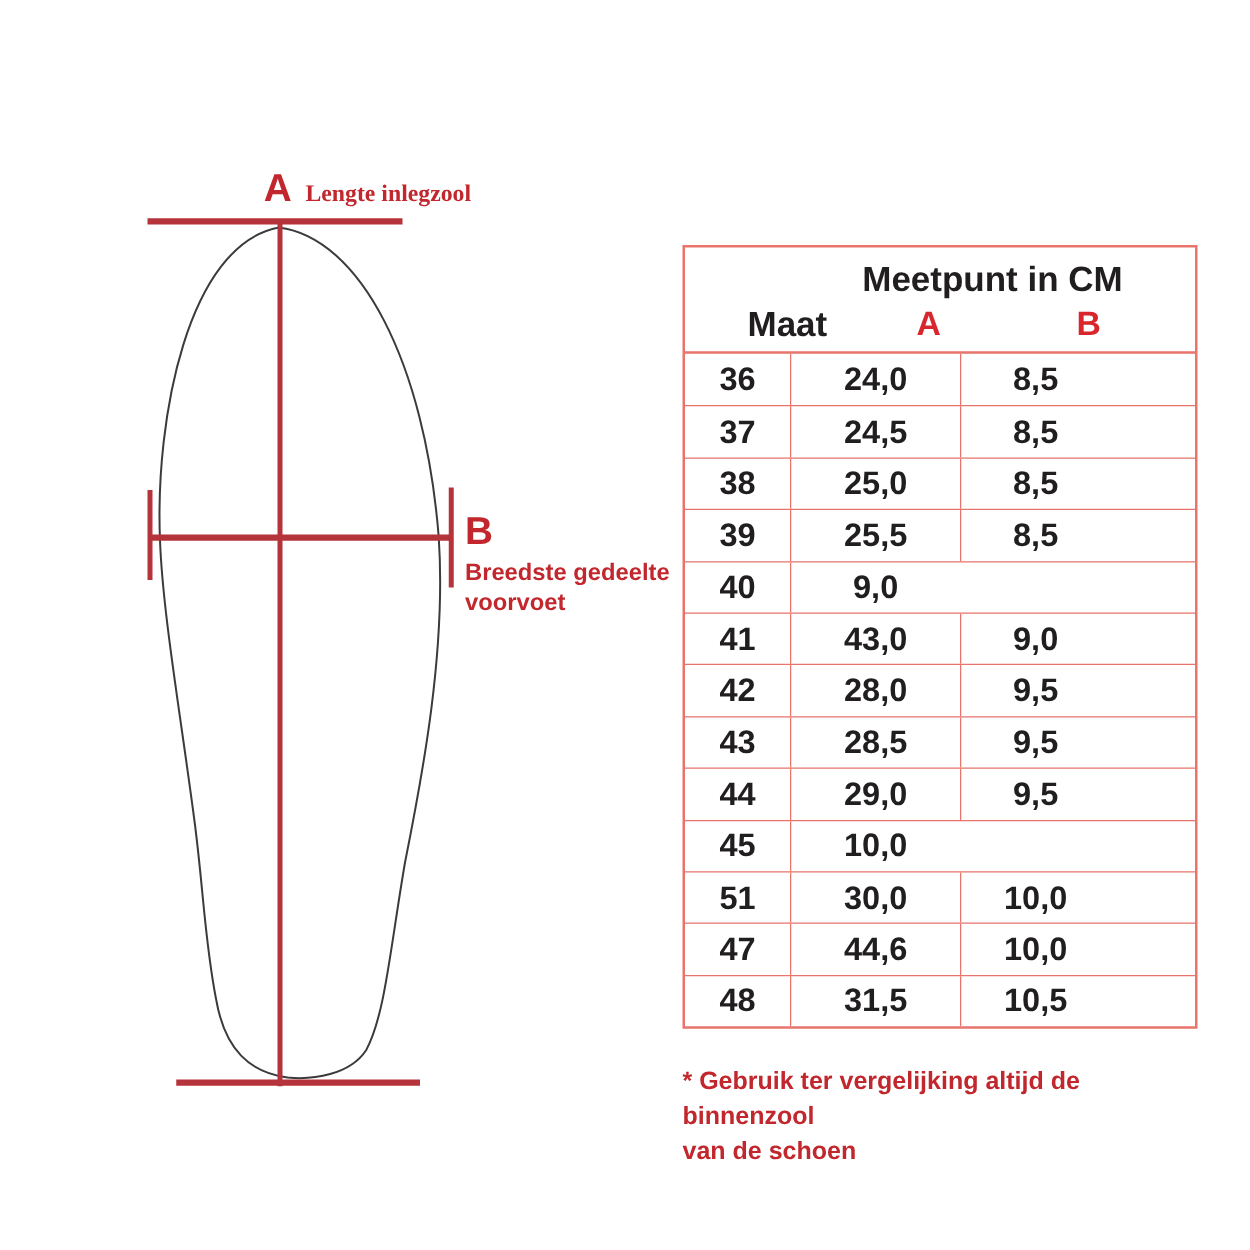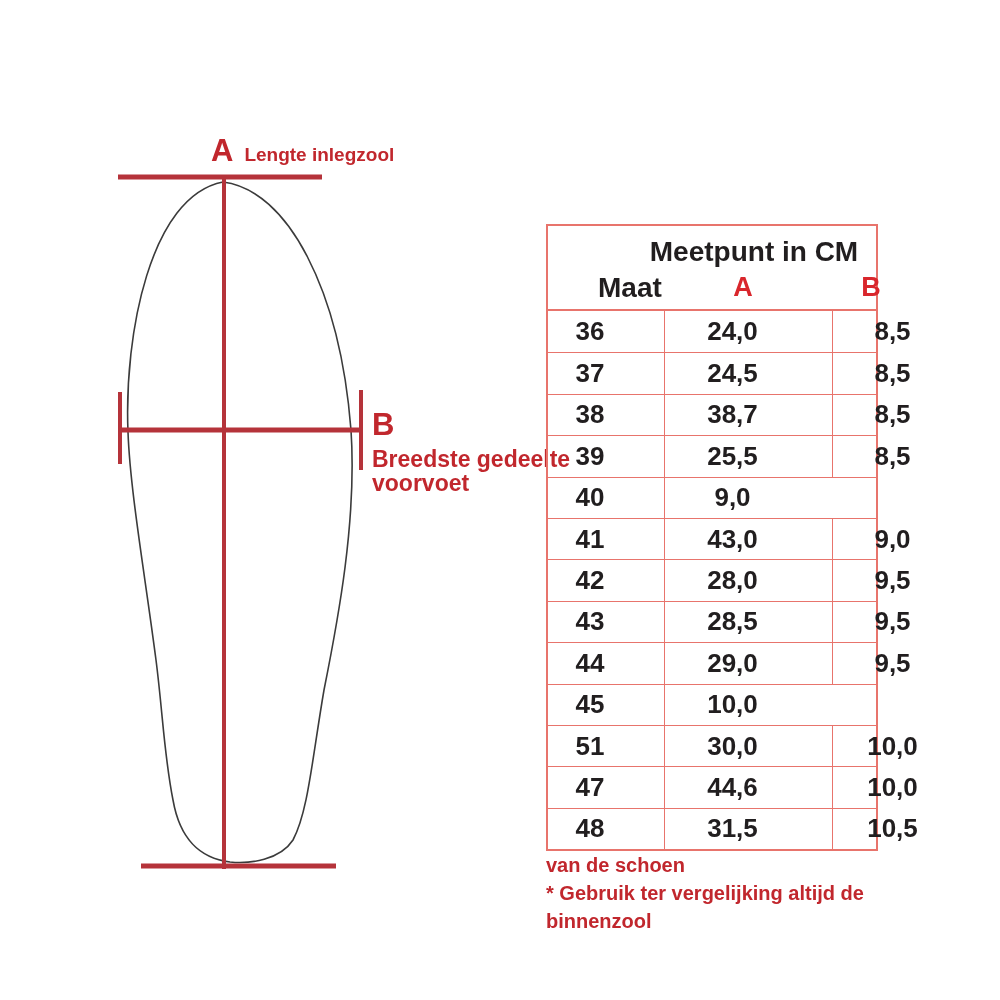--- a/index.html
+++ b/index.html
@@ -17,47 +17,47 @@
     position:relative;
     width:1000px;height:1000px;
     background:#ffffff;
     overflow:hidden;
   }
   
   .foot-svg{position:absolute;left:0;top:0;width:560px;height:1000px;}
   .diagram-label{position:absolute;color:var(--red-text);font-weight:bold;white-space:nowrap;}
   .label-a-group{left:211px;top:135px;display:flex;align-items:baseline;}
   .label-a-group .big-letter{font-size:31px;line-height:1;}
-  .label-a-group .caption{font-size:19px;margin-left:11px;}
+  .label-a-group .caption{font-size:19px;margin-left:11px;font-family:Liberation Serif, serif;}
   .label-b-group{left:372px;top:409px;display:flex;flex-direction:column;}
   .label-b-group .big-letter{font-size:31px;line-height:1;}
-  .label-b-group .caption{font-size:23px;line-height:24px;}
+  .label-b-group .caption{font-size:19px;line-height:24px;}
   .label-b-group .caption.first{margin-top:7px;}
   
   .size-table{
-    position:absolute;left:546px;top:224px;width:332px;
+    position:absolute;left:546px;top:196px;width:412px;
     border:2px solid var(--tbl-border);
     color:var(--dark);
     font-weight:bold;
   }
   .thead{border-bottom:2px solid var(--tbl-border);}
   .title-row{
     height:40px;display:flex;align-items:flex-end;justify-content:center;
     padding-left:84px;font-size:28px;line-height:1;
   }
   .hdr-row{
     display:grid;grid-template-columns:84px 136px 120px;
     height:43px;align-items:center;padding-left:43px;
   }
   .hdr-maat{font-size:28px;padding-left:7px;}
   .hdr-ab{font-size:27px;color:var(--red-header);text-align:center;}
   .tbody{}
   .trow{
     display:grid;grid-template-columns:84px 136px 120px;
-    height:41.4px;border-top:1.5px solid var(--tbl-border);gap:32px;
+    height:41.4px;border-top:1.5px solid var(--tbl-border);
   }
   .trow:first-child{border-top:none;}
   .tcell{
     display:flex;align-items:center;justify-content:center;
     font-size:26px;
   }
   .tcell.col-a,.tcell.col-b{border-left:1.5px solid var(--tbl-border);}
   
   .footnote{
     position:absolute;left:546px;top:851px;width:400px;
@@ -118,21 +118,21 @@
       <div class="tcell col-a">24,0</div>
       <div class="tcell col-b">8,5</div>
     </div>
         <div class="trow">
       <div class="tcell col-maat">37</div>
       <div class="tcell col-a">24,5</div>
       <div class="tcell col-b">8,5</div>
     </div>
         <div class="trow">
       <div class="tcell col-maat">38</div>
-      <div class="tcell col-a">38,7</div>
+      <div class="tcell col-a">25,0</div>
       <div class="tcell col-b">8,5</div>
     </div>
         <div class="trow">
       <div class="tcell col-maat">39</div>
       <div class="tcell col-a">25,5</div>
       <div class="tcell col-b">8,5</div>
     </div>
         <div class="trow">
       <div class="tcell col-maat">40</div>
       <div class="tcell col-b">9,0</div>
@@ -173,17 +173,17 @@
     </div>
         <div class="trow">
       <div class="tcell col-maat">48</div>
       <div class="tcell col-a">31,5</div>
       <div class="tcell col-b">10,5</div>
     </div>
       </div>
   </div>
 
   <div class="footnote">
+    <div>* Gebruik ter vergelijking altijd de binnenzool</div>
     <div>van de schoen</div>
-    <div>* Gebruik ter vergelijking altijd de binnenzool</div>
   </div>
 
 </div>
 
 </body></html>

